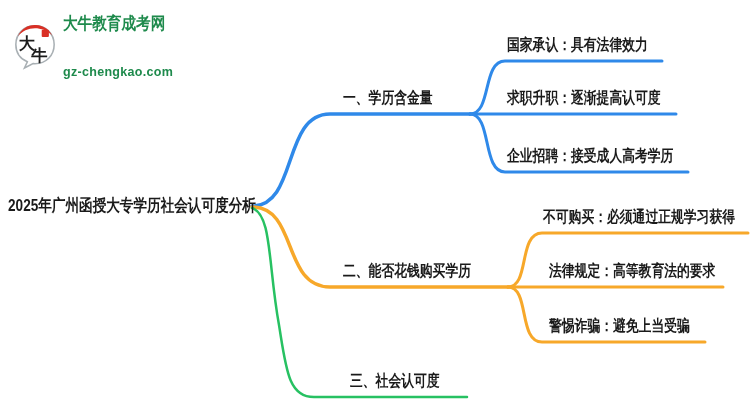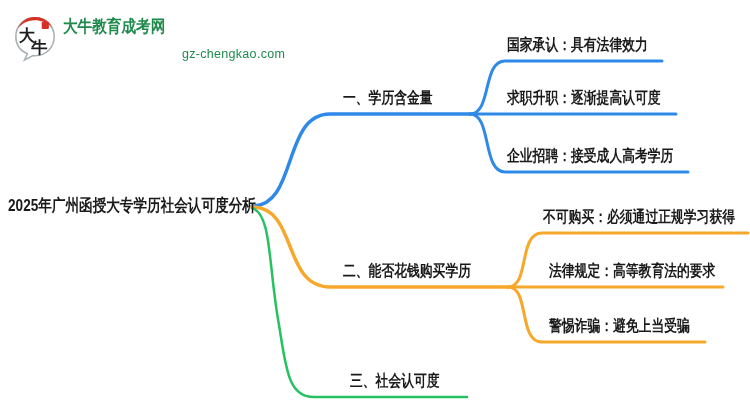--- a/index.html
+++ b/index.html
@@ -10,27 +10,27 @@
   .links{position:absolute;left:0;top:0;width:750px;height:410px;}
   .lbl{
     position:absolute;white-space:nowrap;color:#1a1a1a;
     font-size:16px;line-height:24px;height:24px;font-weight:600;
     transform:scaleX(.8);transform-origin:0 50%;
     letter-spacing:0;
   }
   .root-lbl{font-size:17px;}
   .logo{position:absolute;left:12px;top:13px;display:flex;align-items:center;gap:5px;}
   .logo-icon{width:46px;height:50px;}
-  .logo-text{display:flex;flex-direction:row;justify-content:flex-end;}
+  .logo-text{display:flex;flex-direction:column;justify-content:flex-end;}
   .logo-title{
     font-size:17px;font-weight:700;line-height:21px;white-space:nowrap;
     transform:scaleX(.86);transform-origin:0 50%;
   }
   .logo-sub{
-    font-size:12.5px;font-weight:400;line-height:14px;letter-spacing:.3px;white-space:nowrap;margin-top:31px;
+    font-size:12.5px;font-weight:700;line-height:14px;letter-spacing:.3px;white-space:nowrap;margin-top:31px;
   }
 </style>
 </head>
 <body>
 
 <div class="stage">
 
   <div class="logo">
     <svg class="logo-icon" viewBox="0 0 48 52">
       <path d="M 24 5 C 12.5 5 4 13 4 24.5 C 4 33 9 39.5 16 42.5 L 13 49 L 22 44.3 C 22.7 44.4 23.3 44.5 24 44.5 C 35.5 44.5 44 36 44 24.5 C 44 13 35.5 5 24 5 Z" fill="#ffffff" stroke-width="1.6" stroke="#A9B0B4"></path>

